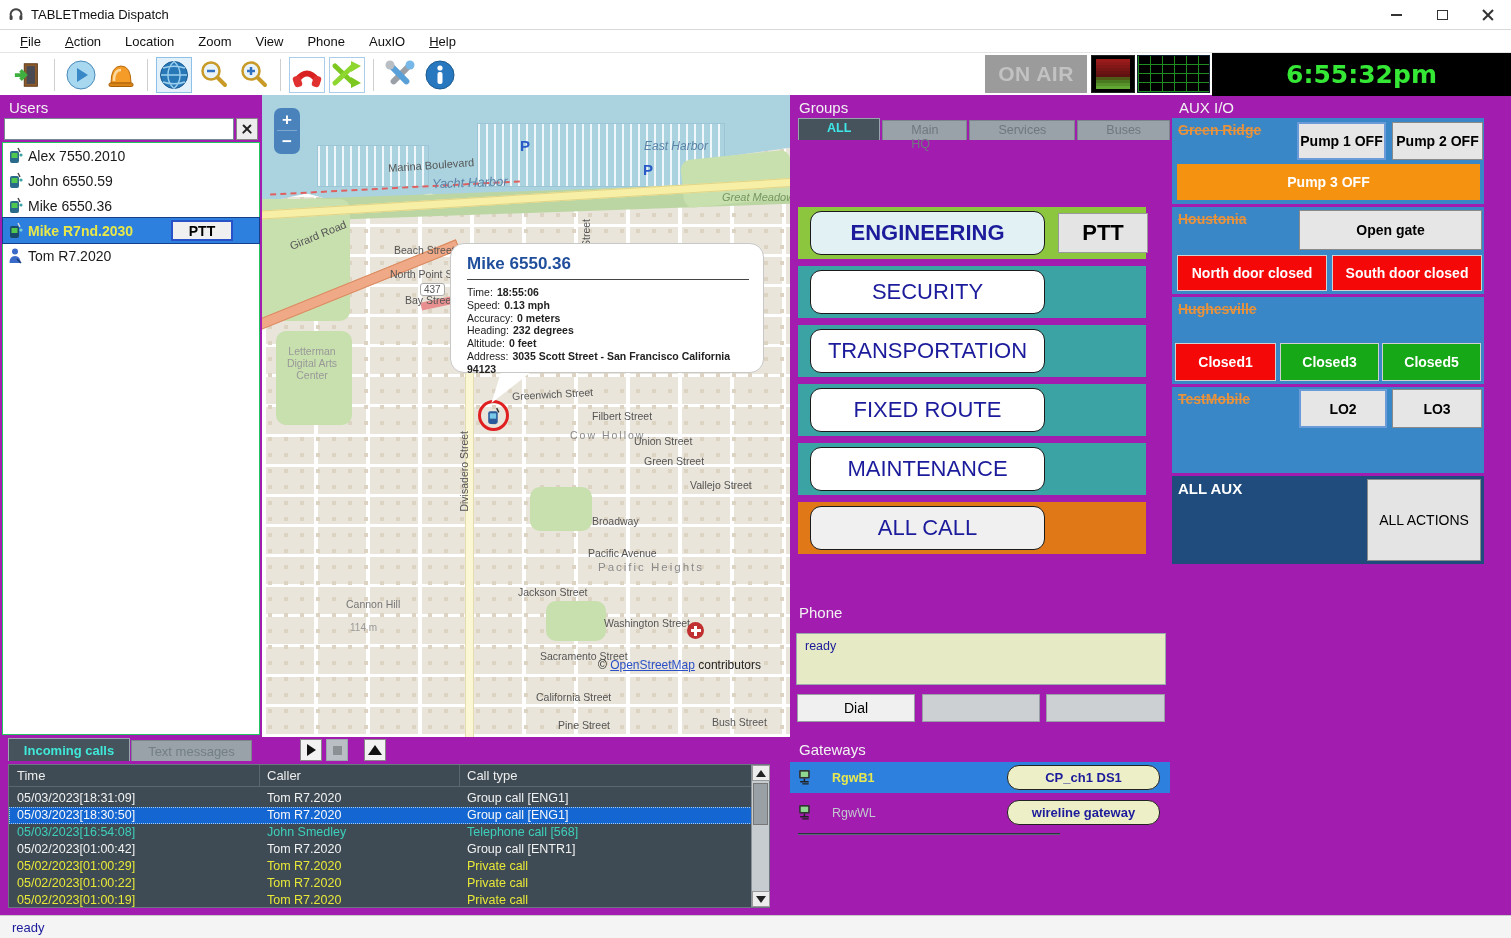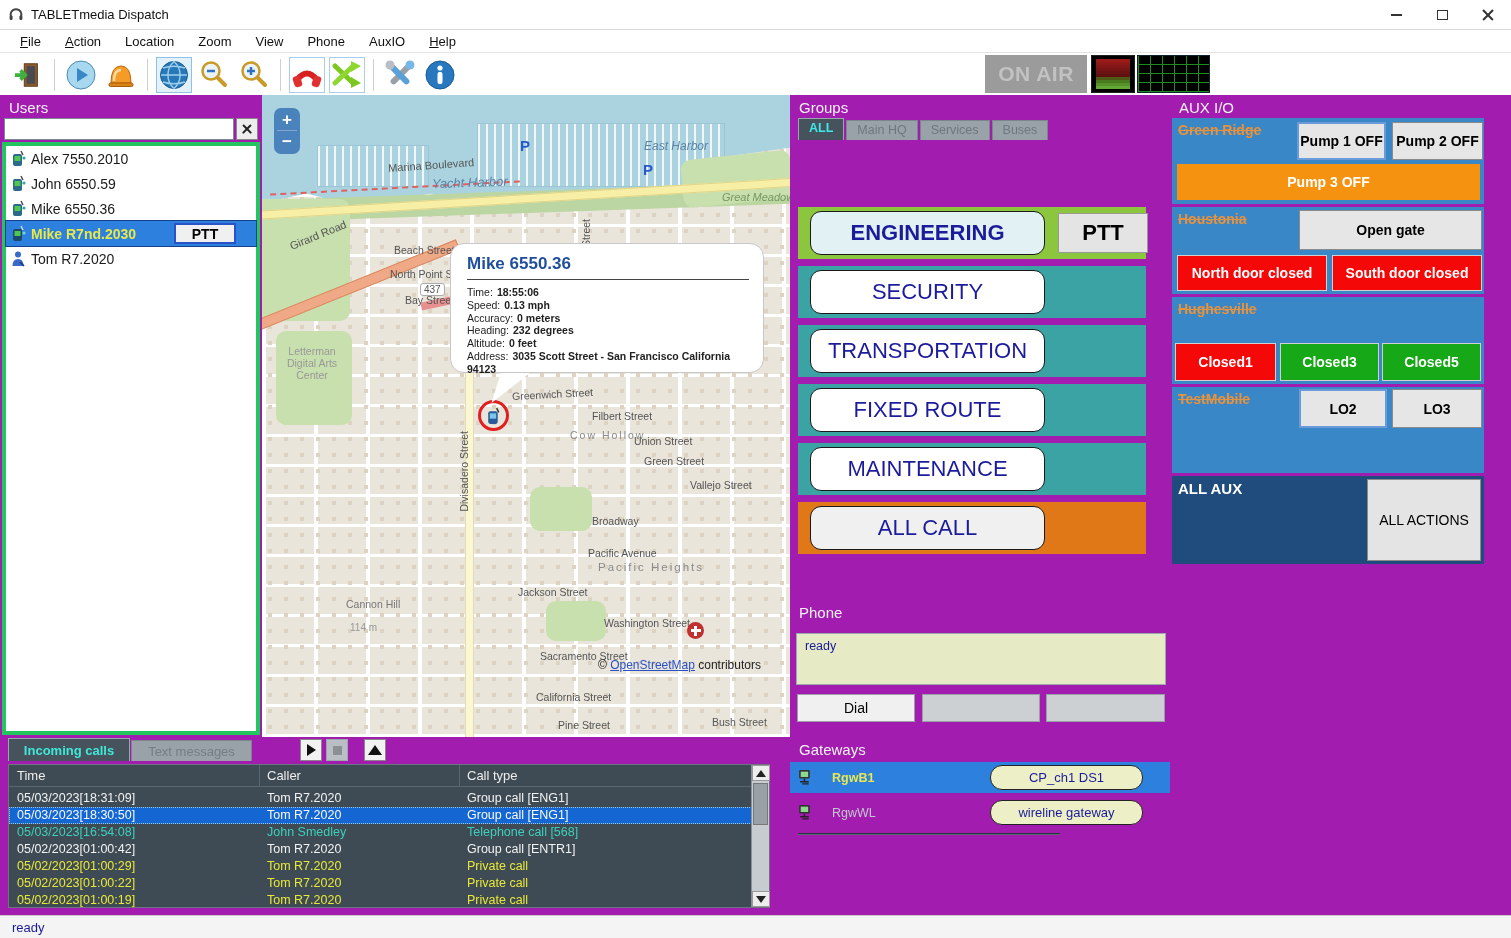--- a/index.html
+++ b/index.html
@@ -38,21 +38,21 @@
   
   .panel-h{color:#F2F2F2;font-size:15px;padding:4px 0 0 9px}
 
   
   .users{position:absolute;left:0;top:95px;width:262px;height:642px}
   .u-search{position:absolute;left:4px;top:23px;width:230px;height:22px;background:#fff;border:1px solid #7A8A94;font-size:13px;padding:0 4px}
   .u-clear{position:absolute;left:236px;top:23px;width:22px;height:22px;background:#EDEDED;border:1px solid #888;display:flex;align-items:center;justify-content:center}
   .x-glyph{position:relative;width:10px;height:10px}
   .x-glyph::before,.x-glyph::after{content:"";position:absolute;left:-1px;top:4px;width:12px;height:2.4px;background:#222;border-radius:1px}
   .x-glyph::before{transform:rotate(45deg)}.x-glyph::after{transform:rotate(-45deg)}
-  .u-list{position:absolute;left:2px;top:47px;width:258px;height:593px;background:#fff;border:4px solid #22c55e}
+  .u-list{position:absolute;left:2px;top:47px;width:258px;height:593px;background:#fff;border:1px solid #22c55e}
   .u-item{position:relative;height:25px;display:flex;align-items:center;font-size:14px;color:#1a1a1a;padding-left:4px}
   .u-item .nm{margin-left:5px}
   .u-item.sel{background:#2E80DE;color:#E8E84A;font-weight:bold;outline:1px solid #14408C}
   .u-ptt{position:absolute;left:168px;top:2px;width:62px;height:21px;background:#F0F0F0;border:2px solid #2A52C8;font-weight:bold;font-size:14px;color:#000;display:flex;align-items:center;justify-content:center}
 
   
   .map{position:absolute;left:262px;top:95px;width:528px;height:642px;overflow:hidden;background:#EAE5DB}
   .m-land{position:absolute;inset:0;background-color:#EAE5DB;background-image:
     radial-gradient(circle at 8px 8px, #DCD3C2 2.5px, transparent 2.5px),
     repeating-linear-gradient(90deg,#FFFFFF 0 4px,transparent 4px 52px),
@@ -85,41 +85,41 @@
   .m-popup .pt{color:#1F4E9C;font-weight:bold;font-size:17px}
   .m-popup hr{border:none;border-top:1px solid #444;margin:5px 0 6px 0}
   .prow{font-size:10.5px;color:#222;line-height:1.22}
   .prow b{margin-left:4px}
   .m-attrib{position:absolute;left:336px;top:563px;z-index:7;font-size:12px;color:#222}
   .m-attrib a{color:#2A50C8;text-decoration:underline}
 
   
   .groups{position:absolute;left:790px;top:95px;width:380px;height:505px}
   .g-tabs{position:absolute;left:8px;top:23px;height:22px;display:flex}
-  .g-tab{height:20px;margin-top:2px;padding:2px 10px;background:#98A2A8;color:#6E787E;font-size:12.5px;border:1px solid #7A858C;border-bottom:none;margin-right:2px}
+  .g-tab{height:20px;margin-top:2px;padding:2px 28px;background:#98A2A8;color:#6E787E;font-size:12.5px;border:1px solid #7A858C;border-bottom:none;margin-right:2px}
   .g-tab.active{height:22px;margin-top:0;background:#46535D;color:#3FE8E8;font-weight:bold;border:1px solid #9AA6AE;border-bottom:none}
   .grow{position:absolute;left:8px;width:348px;height:52px}
   .grow.teal{background:#3BA3A3}.grow.green{background:#8CC63E}.grow.orange{background:#E07817}
   .gbtn{position:absolute;left:12px;top:4px;width:235px;height:44px;border-radius:11px;border:1.6px solid #1a1a1a;background:#fff;color:#1B1B9B;font-size:22px;font-family:inherit;display:flex;align-items:center;justify-content:center}
   .grow.green .gbtn{background:#E2F2F4;font-weight:bold}
   .grow.orange .gbtn{background:#F0F0F0}
   .g-ptt{position:absolute;left:260px;top:6px;width:90px;height:40px;background:#E4E4E4;border:1px solid #999;font-weight:bold;font-size:22px;color:#000;display:flex;align-items:center;justify-content:center}
 
   
   .phone{position:absolute;left:790px;top:600px;width:380px;height:137px}
   .ph-display{position:absolute;left:6px;top:33px;width:370px;height:52px;background:#E7EBC5;border:1px solid #9aa;color:#1B1B9B;font-size:12.5px;padding:5px 8px}
   .ph-btn{position:absolute;top:94px;height:28px;border:1px solid #98a0a6;font-size:14px;color:#000;display:flex;align-items:center;justify-content:center}
 
   
   .gws{position:absolute;left:790px;top:737px;width:380px;height:178px}
   .gw-row{position:absolute;left:0;width:380px;height:31px;display:flex;align-items:center}
   .gw-row.sel{background:#2E80DE}
   .gw-name{font-size:12.5px;margin-left:18px;color:#C2C9CE}
   .gw-row.sel .gw-name{color:#E8E850;font-weight:bold}
-  .gw-btn{position:absolute;left:200px;width:153px;height:25px;background:#EDEFC6;border:1.6px solid #222;border-radius:12px;color:#1B1B9B;font-weight:normal;font-size:13px;display:flex;align-items:center;justify-content:center}
+  .gw-btn{position:absolute;left:217px;width:153px;height:25px;background:#EDEFC6;border:1.6px solid #222;border-radius:12px;color:#1B1B9B;font-weight:bold;font-size:13px;display:flex;align-items:center;justify-content:center}
   .gw-sep{position:absolute;left:8px;top:96px;width:262px;border-top:1px solid #2A343C;box-shadow:0 1px 0 #5A6872}
 
   
   .aux{position:absolute;left:1170px;top:95px;width:341px;height:820px}
   .aux-sec{position:absolute;left:2px;width:312px;background:#3A87C8}
   .aux-sec.dark{background:#1F4C7C}
   .aux-lbl{position:absolute;left:6px;top:4px;color:#E8923B;font-weight:bold;font-size:14px;text-decoration:line-through}
   .aux-lbl.plain{color:#fff;text-decoration:none;font-size:15px}
   .abtn{position:absolute;border:1px solid #8A8A8A;background:#E6E6E6;color:#000;font-weight:bold;font-size:14px;display:flex;align-items:center;justify-content:center;white-space:nowrap}
   .abtn.focus{border:2px solid #6A9AD8}
@@ -280,20 +280,23 @@
         <div style="background:#831717"></div>
         <div style="background:#771515"></div>
         <div style="background:#6B1313"></div>
         <div style="background:#5F1111"></div>
         <div style="background:#4E5A16"></div>
         <div style="background:#4A7A20"></div>
         <div style="background:#56912A"></div>
         <div style="background:#62A834"></div>
     </div>
     <div class="scope"></div>
+    <div class="clockbox">
+      <span class="clock">6:55:32pm</span>
+    </div>
   </div>
 
   <div class="users">
     <div class="panel-h">Users</div>
     <input class="u-search" value="" style="">
     <div class="u-clear">
         <div class="x-glyph"></div>
       </div>
     <div class="u-list">
       <div class="u-item">

